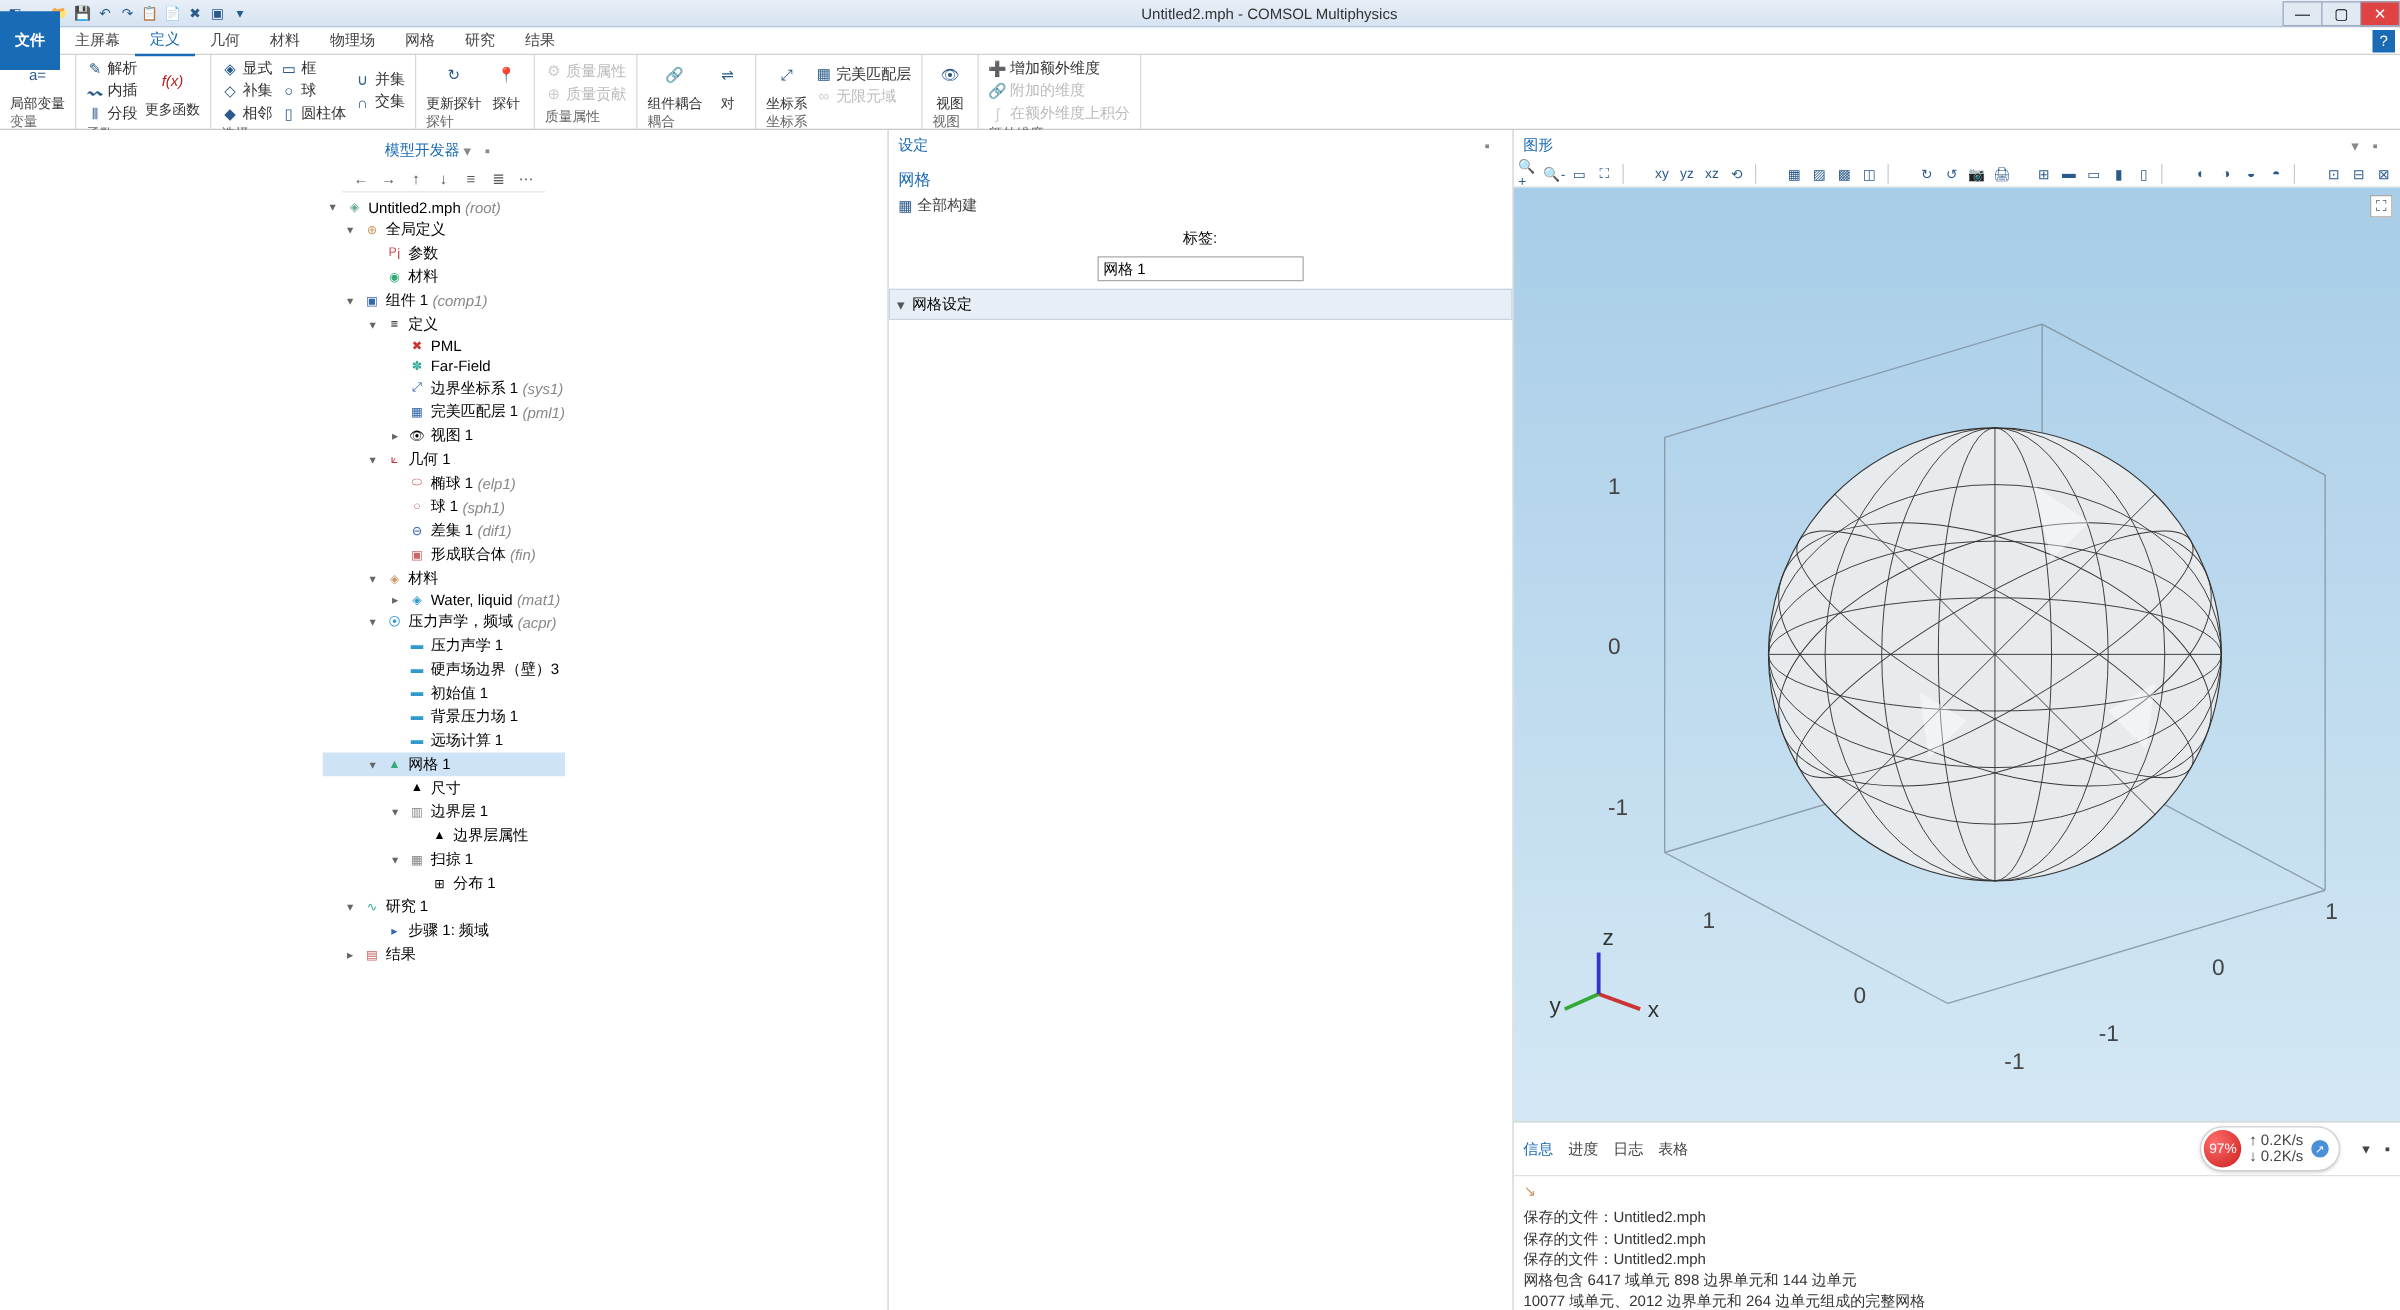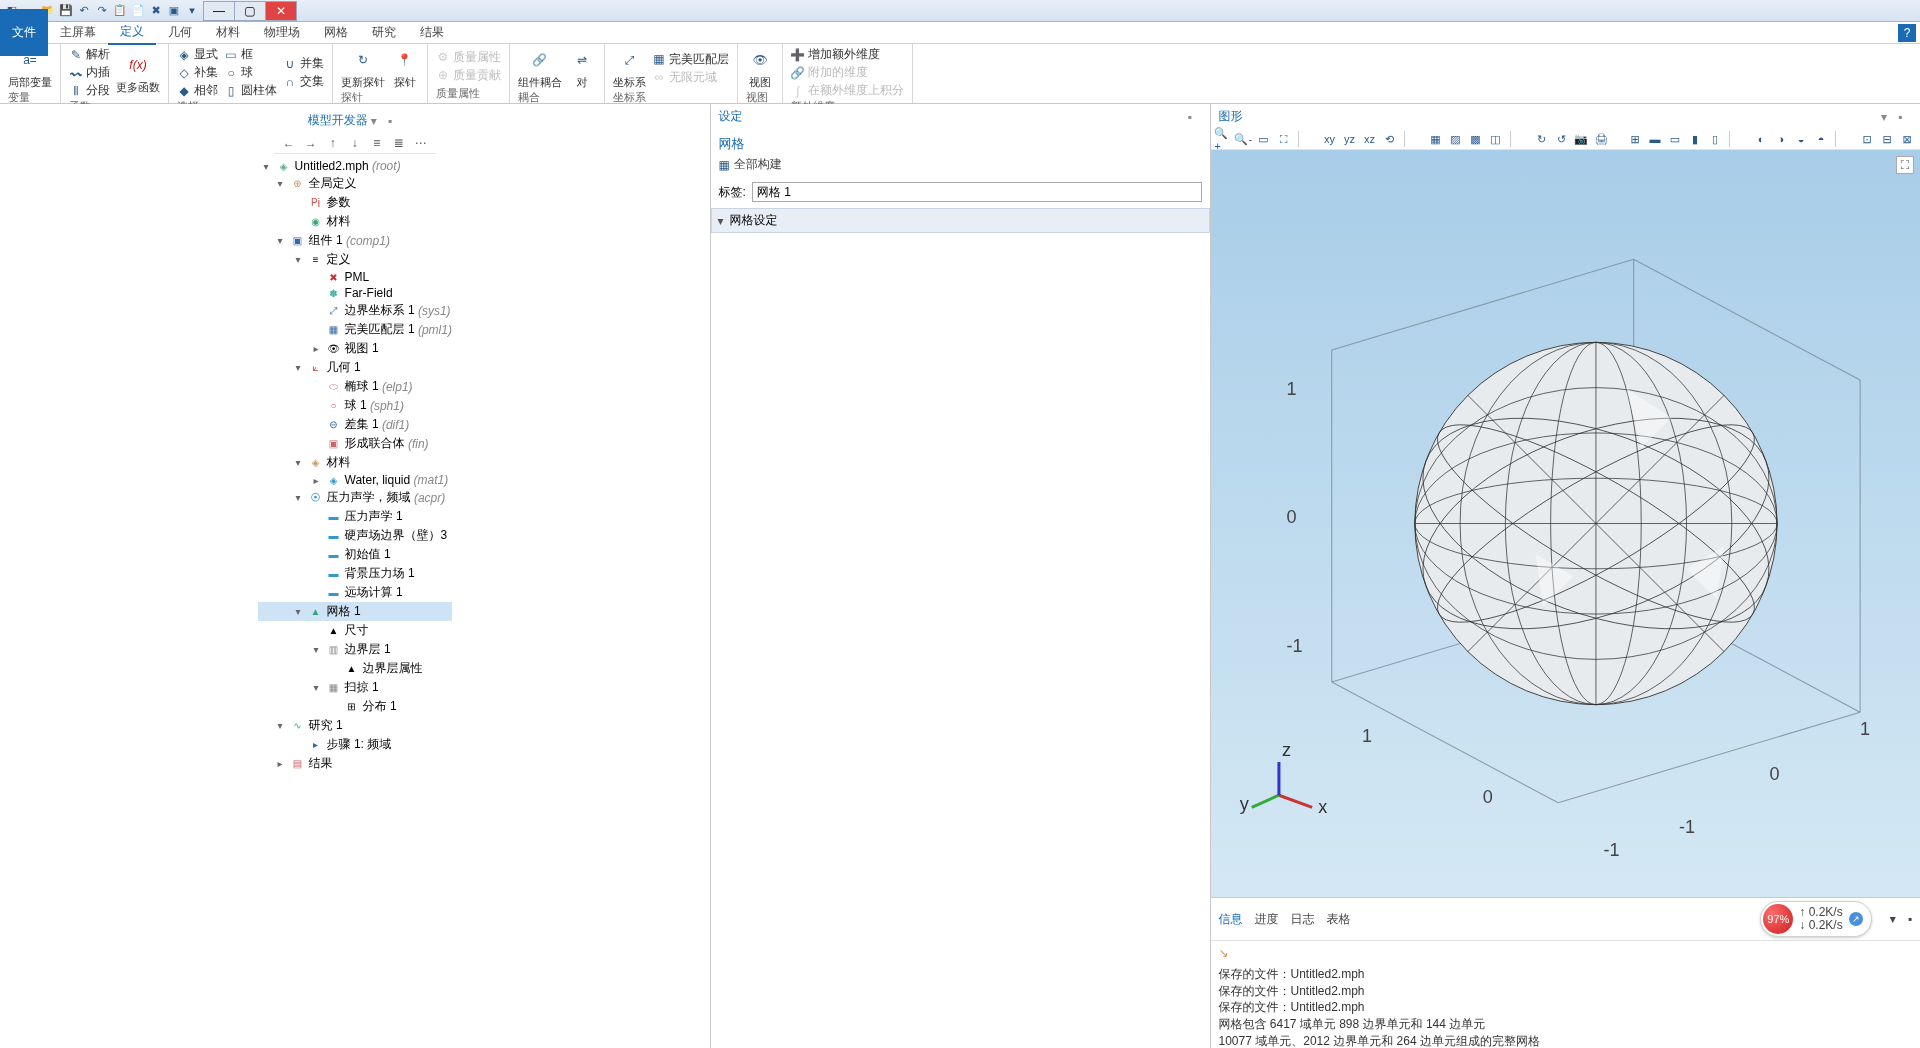--- a/index.html
+++ b/index.html
@@ -5,21 +5,21 @@
 * { margin:0; padding:0; box-sizing:border-box; font-family:"Microsoft YaHei","Segoe UI",sans-serif; font-size:12px; }
 body { background:#fff; overflow:hidden; width:1920px; height:1048px; }
 .title-bar { height:22px; background:linear-gradient(#e8eff7,#d6e3f2); display:flex; align-items:center; border-bottom:1px solid #a0b4cc; }
 .title-bar .qa { display:flex; gap:2px; padding:0 4px; }
 .title-bar .qa span { width:16px; height:16px; display:inline-flex; align-items:center; justify-content:center; color:#2a5a8a; font-size:11px; }
 .title-bar .title { flex:1; text-align:center; color:#333; }
 .title-bar .winbtn { display:flex; }
 .title-bar .winbtn span { width:32px; height:20px; display:inline-flex; align-items:center; justify-content:center; border:1px solid #98a8c0; margin-left:-1px; background:#e1e9f3; cursor:pointer; }
 .title-bar .winbtn .close { background:#e04343; color:#fff; }
 .menubar { height:22px; background:#fff; display:flex; align-items:center; border-bottom:1px solid #d0d0d0; }
-.menubar .file { background:#1a6bb5; color:#fff; padding:15px 12px; }
+.menubar .file { background:#1a6bb5; color:#fff; padding:15px 12px;font-weight:bold; }
 .menubar .tab { padding:3px 12px; color:#444; cursor:pointer; }
 .menubar .tab.active { color:#1a6bb5; border-bottom:2px solid #1a6bb5; }
 .menubar .help { margin-left:auto; background:#1a6bb5; color:#fff; width:18px; height:18px; display:flex; align-items:center; justify-content:center; margin-right:4px; }
 .ribbon { height:60px; background:#fff; display:flex; border-bottom:1px solid #c8c8c8; }
 .rgrp { border-right:1px solid #d8d8d8; display:flex; flex-direction:column; padding:2px 8px 0; }
 .rgrp .rbody { flex:1; display:flex; align-items:center; gap:6px; }
 .rgrp .rlbl { color:#666; font-size:11px; padding-bottom:2px; }
 .ricon { display:flex; flex-direction:column; align-items:center; gap:1px; cursor:pointer; }
 .ricon .glyph { width:18px; height:18px; display:flex; align-items:center; justify-content:center; color:#2a5a8a; }
 .ricon .txt { font-size:11px; color:#333; }
@@ -41,21 +41,21 @@
 .ttool span { width:18px; height:16px; display:inline-flex; align-items:center; justify-content:center; color:#555; cursor:pointer; }
 .tree { flex:1; overflow:auto; padding:4px 0;align-items:center; }
 .tnode { display:flex; align-items:center; padding:1px 0 1px 6px; white-space:nowrap; cursor:pointer; }
 .tnode .arr { width:12px; color:#666; font-size:10px; }
 .tnode .tic { width:16px; height:14px; display:inline-flex; align-items:center; justify-content:center; margin-right:3px; font-size:10px; }
 .tnode.sel { background:#cfe3f7; }
 .tnode .sup { color:#888; font-style:italic; }
 .setbody { padding:4px 8px; }
 .setbody .subt { color:#1a6bb5; font-size:13px; margin-top:2px; }
 .setbody .brow { display:flex; align-items:center; gap:4px; padding:3px 0; color:#444; }
-.setbody .lr { display:flex; align-items:center; gap:6px; margin:6px 0; }
+.setbody .lr { display:flex; align-items:center; gap:6px; margin:6px 0;flex-direction:column; }
 .setbody input[type=text] { flex:1; border:1px solid #aaa; padding:2px 4px; }
 .sectHdr { background:#e8eef5; border:1px solid #c8d4e2; padding:3px 6px; display:flex; align-items:center; gap:6px; margin:6px -8px 4px; }
 .sectHdr .tri { color:#555; }
 select { width:100%; border:1px solid #888; padding:2px; background:#f3f3f3; }
 .gfx { flex:1; display:flex; flex-direction:column; border-bottom:1px solid #c8c8c8; }
 .gtool { padding:2px 4px; display:flex; flex-wrap:wrap; gap:2px; border-bottom:1px solid #e4e4e4; }
 .gtool span { width:18px; height:16px; display:inline-flex; align-items:center; justify-content:center; color:#2a5a8a; cursor:pointer; font-size:11px; }
 .gtool .sep { border-left:1px solid #ccc; margin:0 3px; }
 .canvas { flex:1; background:linear-gradient(#a8cde8,#d4e8f4); position:relative; }
 .bottom { height:150px; display:flex; flex-direction:column; }
@@ -79,20 +79,21 @@
   <span>📂</span>
   <span>💾</span>
   <span>↶</span>
   <span>↷</span>
   <span>📋</span>
   <span>📄</span>
   <span>✖</span>
   <span>▣</span>
   <span>▾</span>
  </div>
+ <div class="title">Untitled2.mph - COMSOL Multiphysics</div>
  <div class="winbtn">
   <span>—</span>
   <span>▢</span>
   <span class="close">✕</span>
  </div>
 </div>
 
 <div class="menubar">
  <div class="file">文件</div>
  <div class="tab">主屏幕</div>

